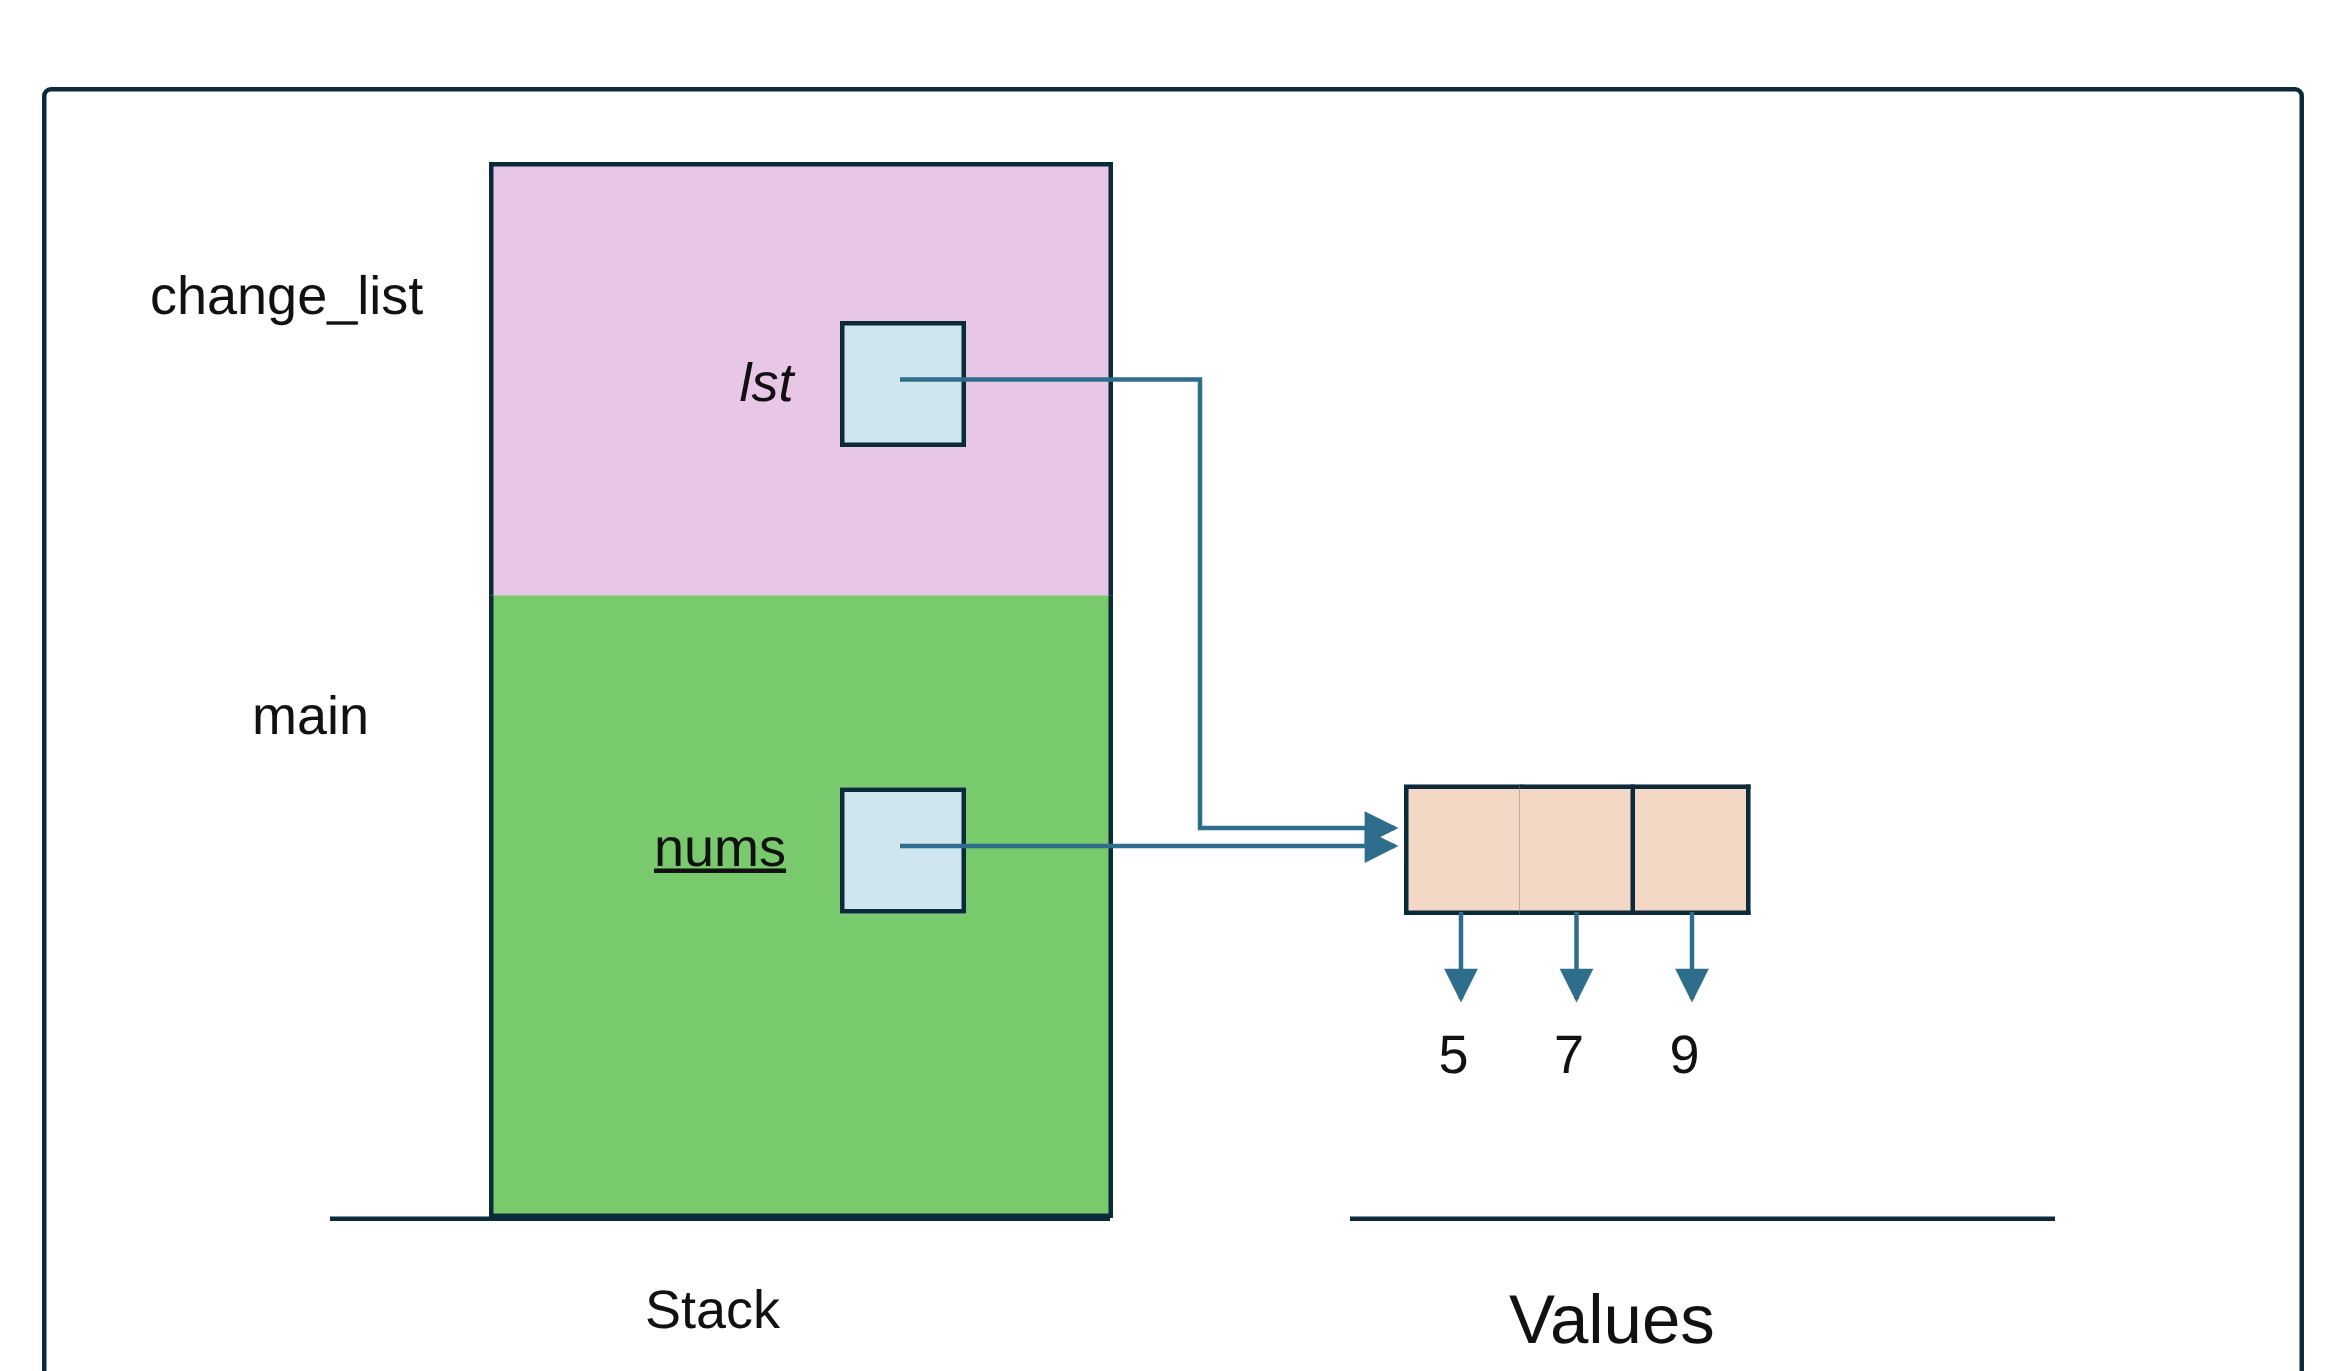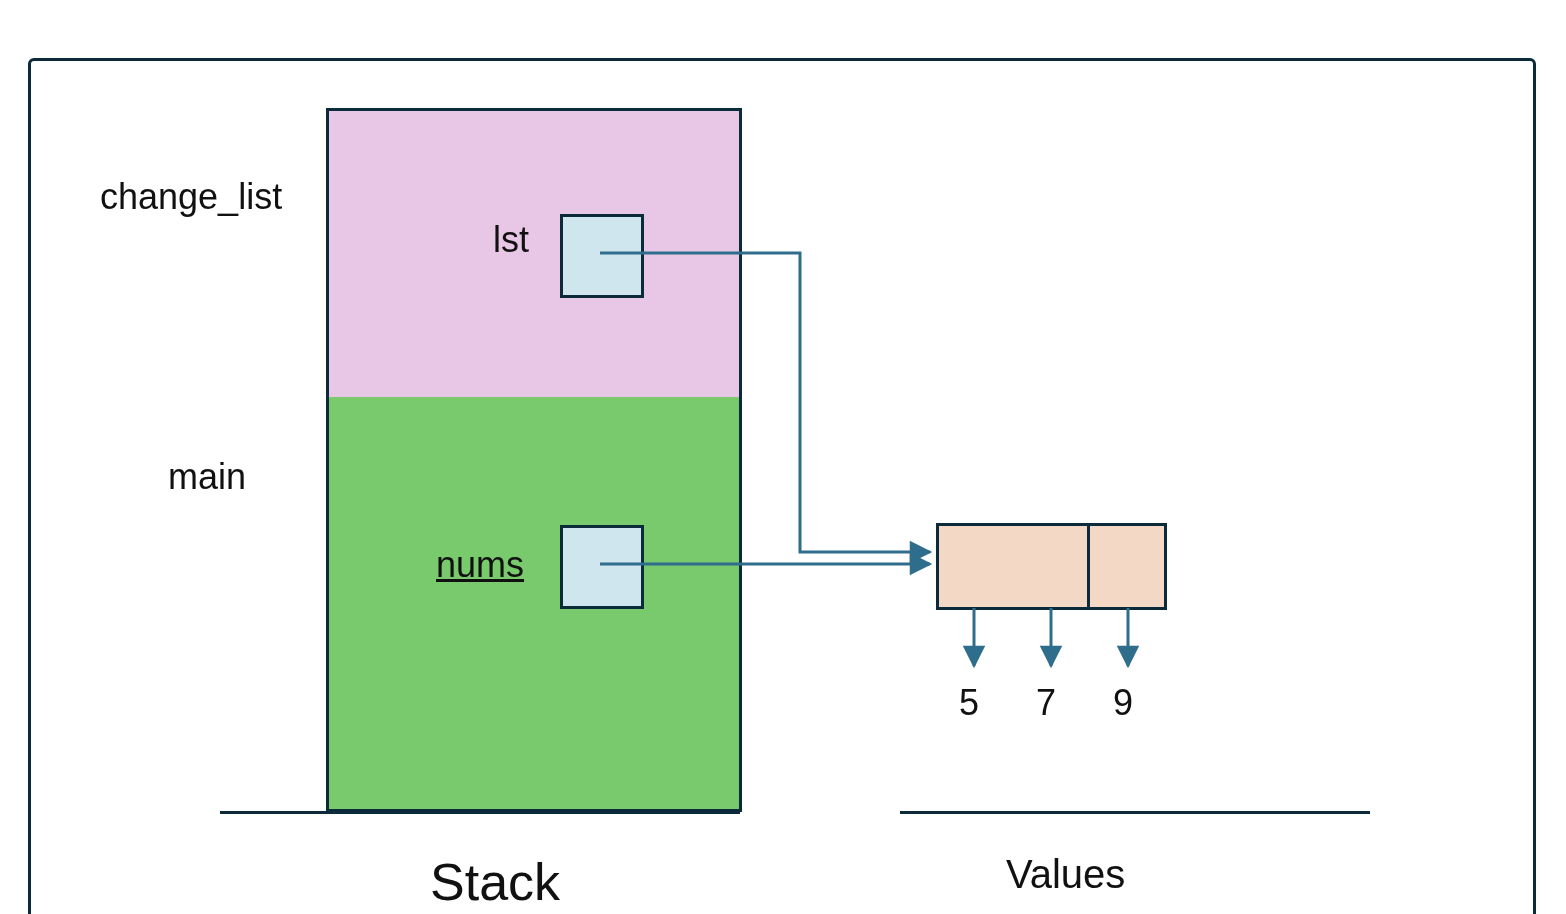--- a/index.html
+++ b/index.html
@@ -10,24 +10,24 @@
   .stack-top{position:absolute;left:326px;top:62px;width:410px;height:289px;background:#e8c6e6;border:3px solid #0b2a3a;}
   .stack-bot{position:absolute;left:326px;top:351px;width:410px;height:412px;background:#79c96d;border:3px solid #0b2a3a;border-top:none;}
   
   .varbox{position:absolute;width:78px;height:78px;background:#cfe6ef;border:3px solid #0b2a3a;}
   .var-lst{left:560px;top:168px;}
   .var-nums{left:560px;top:479px;}
   
   .lbl{position:absolute;font-size:36px;color:#111;white-space:nowrap;}
   .lbl-change{left:100px;top:130px;}
   .lbl-main{left:168px;top:410px;}
-  .lbl-lst{left:493px;top:173px;}
+  .lbl-lst{left:493px;top:188px;font-style:italic;}
   .lbl-nums{left:436px;top:498px;text-decoration:underline;}
-  .lbl-stack{left:430px;top:806px;font-size:52px;}
-  .lbl-values{left:1006px;top:806px;font-size:40px;}
+  .lbl-stack{left:430px;top:806px;font-size:36px;}
+  .lbl-values{left:1006px;top:806px;font-size:46px;}
   
   .baseline{position:absolute;height:3px;background:#0b2a3a;top:765px;}
   .baseline-stack{left:220px;width:520px;}
   .baseline-values{left:900px;width:470px;}
   
   .cell{position:absolute;top:477px;width:74px;height:81px;background:#f4d8c6;border:3px solid #0b2a3a;}
   .cell1{left:936px;}
   .cell2{left:1013px;border-left:none;}
   .cell3{left:1090px;border-left:none;}
   

